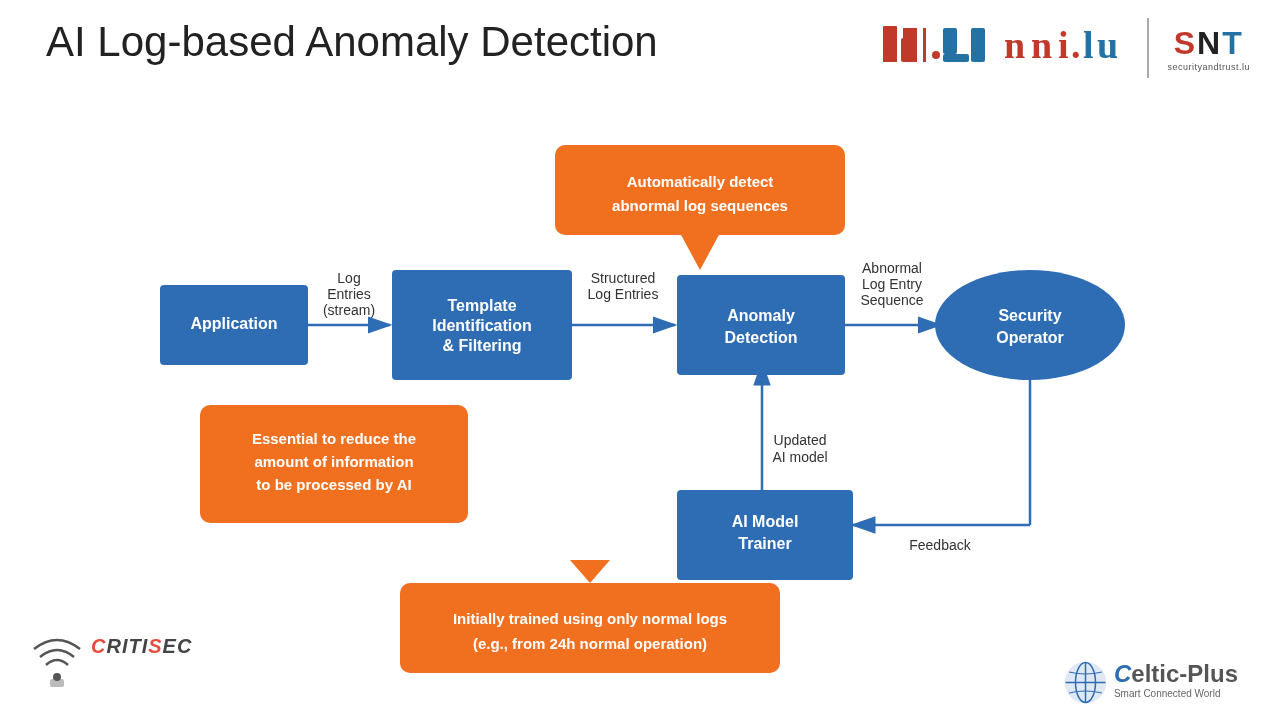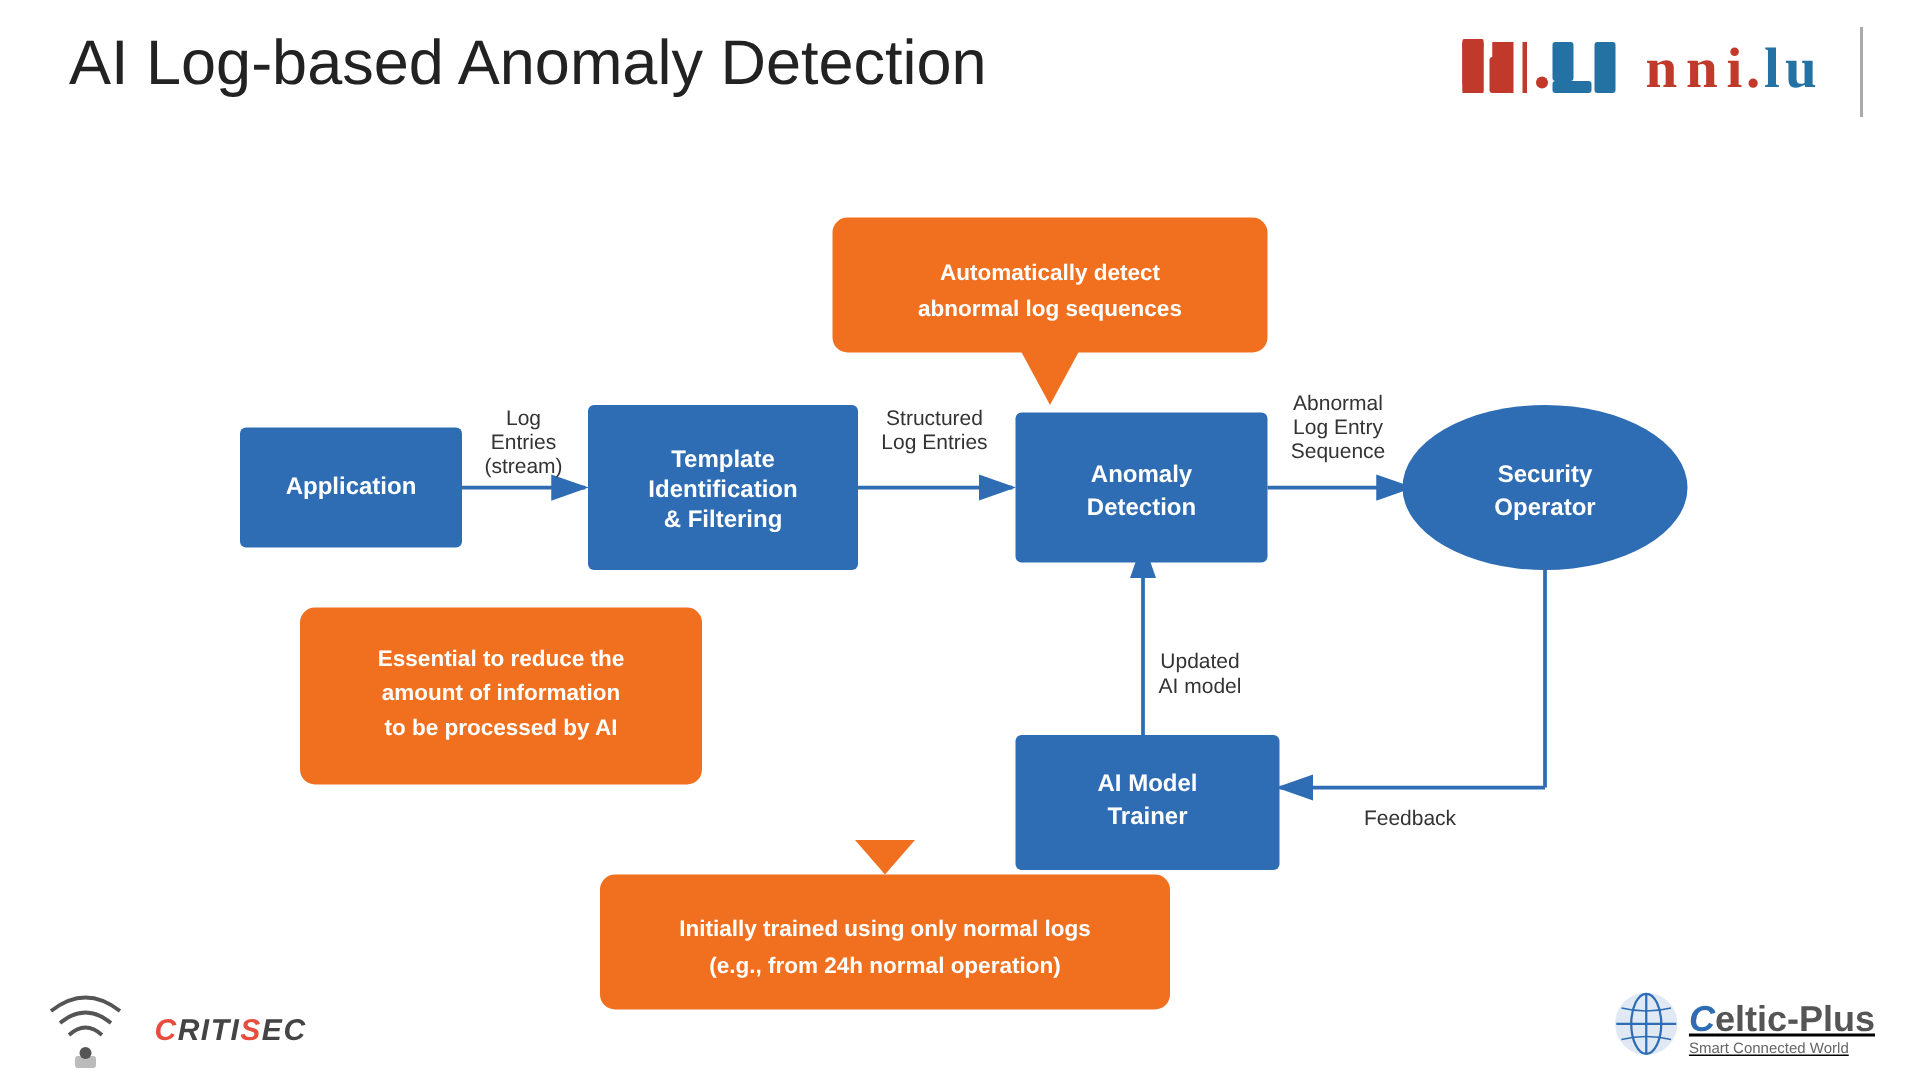--- a/index.html
+++ b/index.html
@@ -102,39 +102,38 @@
     }
 
     
     .blue-ellipse {
       fill: #2e6db4;
     }
 
     
     #bottom-left-logo {
       position: absolute;
-      bottom: 5px;
+      bottom: 30px;
       left: 30px;
       display: flex;
-      align-items: center;
-      gap: 18px;
+      align-items: flex-start;
+      gap: 6px;
     }
     .critisec-icon {
       width: 55px;
       height: 55px;
     }
 
     #bottom-right-logo {
       position: absolute;
       bottom: 15px;
-      right: 30px;
-      display: flex;
-      align-items: flex-end;
+      right: 42px;
+      display: flex;
+      align-items: flex-start;
       gap: 6px;
-      text-decoration: underline;
     }
     .celtic-globe {
       width: 45px;
       height: 45px;
     }
   </style>
 </head>
 <body>
 
 <div id="title">AI Log-based Anomaly Detection</div>
@@ -164,20 +163,26 @@
     <svg width="130" height="50" viewBox="0 0 130 50" style="margin-left:-10px">
       <text x="5" y="38" font-size="38" font-weight="900" fill="#c0392b" font-family="Arial Black">n</text>
       <text x="32" y="38" font-size="38" font-weight="900" fill="#c0392b" font-family="Arial Black">n</text>
       <text x="59" y="38" font-size="38" font-weight="900" fill="#c0392b" font-family="Arial Black">i</text>
       <text x="72" y="38" font-size="38" font-weight="900" fill="#c0392b" font-family="Arial Black">.</text>
       <text x="84" y="38" font-size="38" font-weight="900" fill="#2471a3" font-family="Arial Black">l</text>
       <text x="98" y="38" font-size="38" font-weight="900" fill="#2471a3" font-family="Arial Black">u</text>
     </svg>
   </div>
   <div class="logo-divider"></div>
+  <div class="logo-snt">
+    <div class="logo-snt-text">
+      <span class="s">S</span><span class="n">N</span><span class="t">T</span>
+    </div>
+    <div class="logo-snt-sub">securityandtrust.lu</div>
+  </div>
 </div>
 
 <svg id="diagram" viewBox="0 0 1280 580">
 
   <defs>
     <marker id="arrowhead-blue" markerWidth="10" markerHeight="7" refX="9" refY="3.5" orient="auto">
       <polygon points="0 0, 10 3.5, 0 7" class="arrow-head"></polygon>
     </marker>
     <marker id="arrowhead-black" markerWidth="10" markerHeight="7" refX="9" refY="3.5" orient="auto">
       <polygon points="0 0, 10 3.5, 0 7" fill="#333"></polygon>

